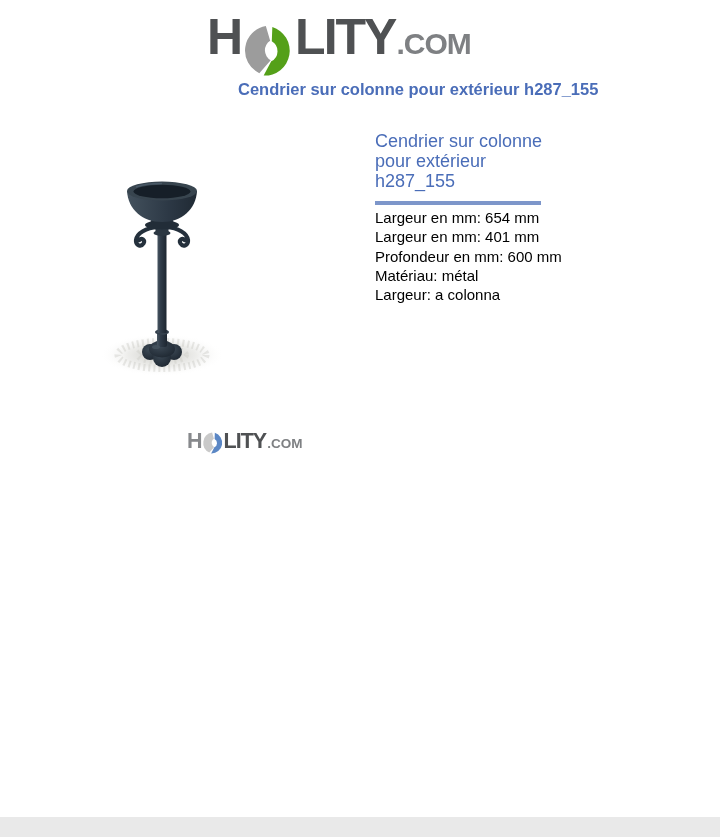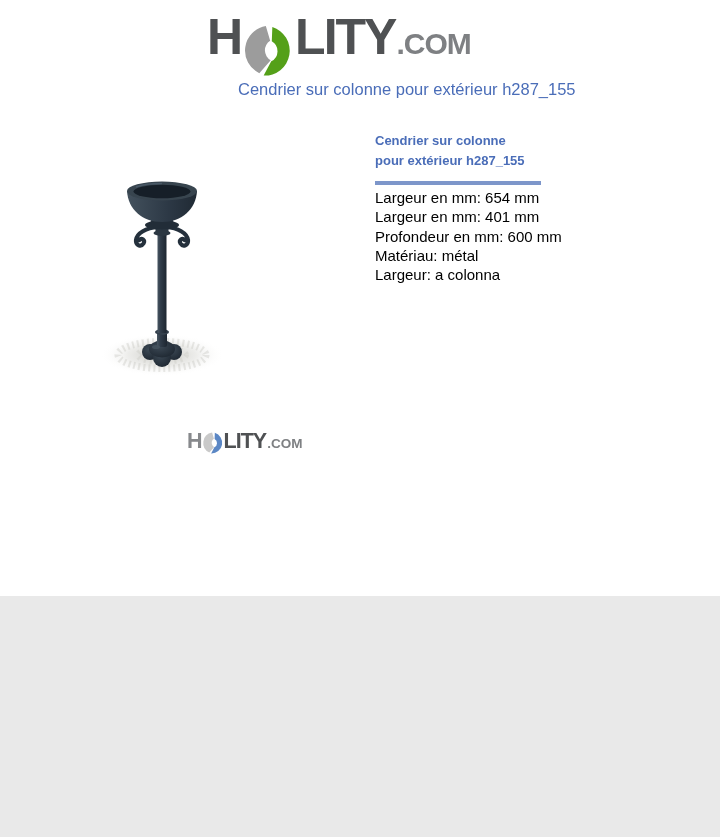--- a/index.html
+++ b/index.html
@@ -4,21 +4,21 @@
 <style>
   :root{
     --brand_text:#4f5153; --brand_tld:#7e8083; --brand_gray:#9c9c9c; --brand_green:#54a019;
     --accent_blue:#4a6db8; --divider_blue:#7d96ca; --text_black:#000000;
     --watermark_blue:#5b87c5; --watermark_gray:#c9c9c9; --page_bg:#ffffff;
   }
   *{margin:0;padding:0;box-sizing:border-box;}
   html,body{background:#e9e9e9;}
   body{font-family:"Liberation Sans", sans-serif;}
   .page{
-    position:relative; width:720px; height:596px; margin:0 auto;
+    position:relative; width:720px; height:817px; margin:0 auto;
     background:var(--page_bg); overflow:hidden;
   }
 
   
   .logo-large{
     position:absolute; left:207px; top:10px; height:54px;
     line-height:54px; white-space:nowrap; cursor:pointer;
   }
   .logo-large .lg-txt{
     font-size:50px; font-weight:bold; letter-spacing:-2px;
@@ -31,21 +31,21 @@
   .logo-large svg{
     width:52px; height:52px; vertical-align:middle;
     transform:translateY(1px); margin:0 1px;
   }
   .o-top{fill:var(--brand_gray);}
   .o-bot{fill:var(--brand_green);}
 
   
   .heading{
     position:absolute; left:238px; top:80px; white-space:nowrap;
-    font-size:16.5px; font-weight:normal; color:var(--accent_blue);
+    font-size:16.5px; font-weight:bold; color:var(--accent_blue);
     letter-spacing:0;
   }
 
   
   .product-image{position:absolute; left:96px; top:171px; width:140px; height:212px;}
   .product-image svg{width:140px; height:212px; display:block;}
 
   
   .watermark{
     position:absolute; left:187px; top:428px; height:27px;
@@ -62,21 +62,21 @@
   .watermark svg{
     width:22px; height:22px; vertical-align:middle;
     transform:translateY(-1px);
   }
   .watermark .o-top{fill:var(--watermark_gray);}
   .watermark .o-bot{fill:var(--watermark_blue);}
 
   
   .info{position:absolute; left:375px; top:131px; width:192px;}
   .info-title{
-    font-size:13px; font-weight:bold; line-height:20px;
+    font-size:18px; font-weight:normal; line-height:20px;
     color:var(--accent_blue);
   }
   .divider{
     margin-top:10px; width:166px; height:4px;
     background:var(--divider_blue);
   }
   .specs{
     list-style:none; margin-top:3px;
     font-size:15px; line-height:19.3px; color:var(--text_black);
     white-space:nowrap;

